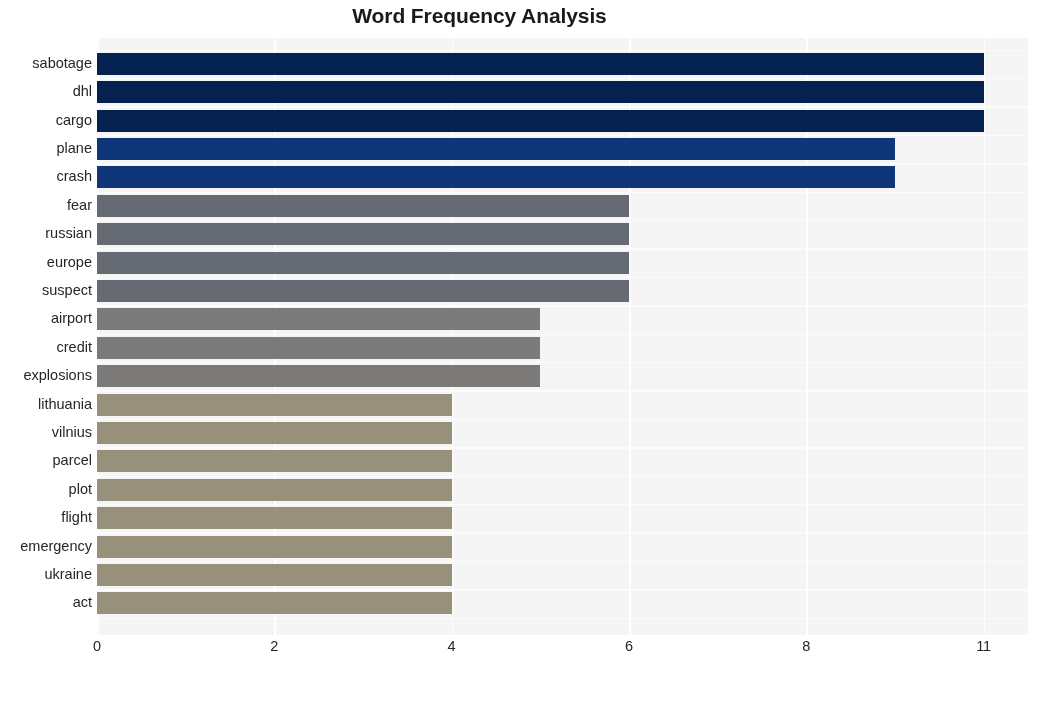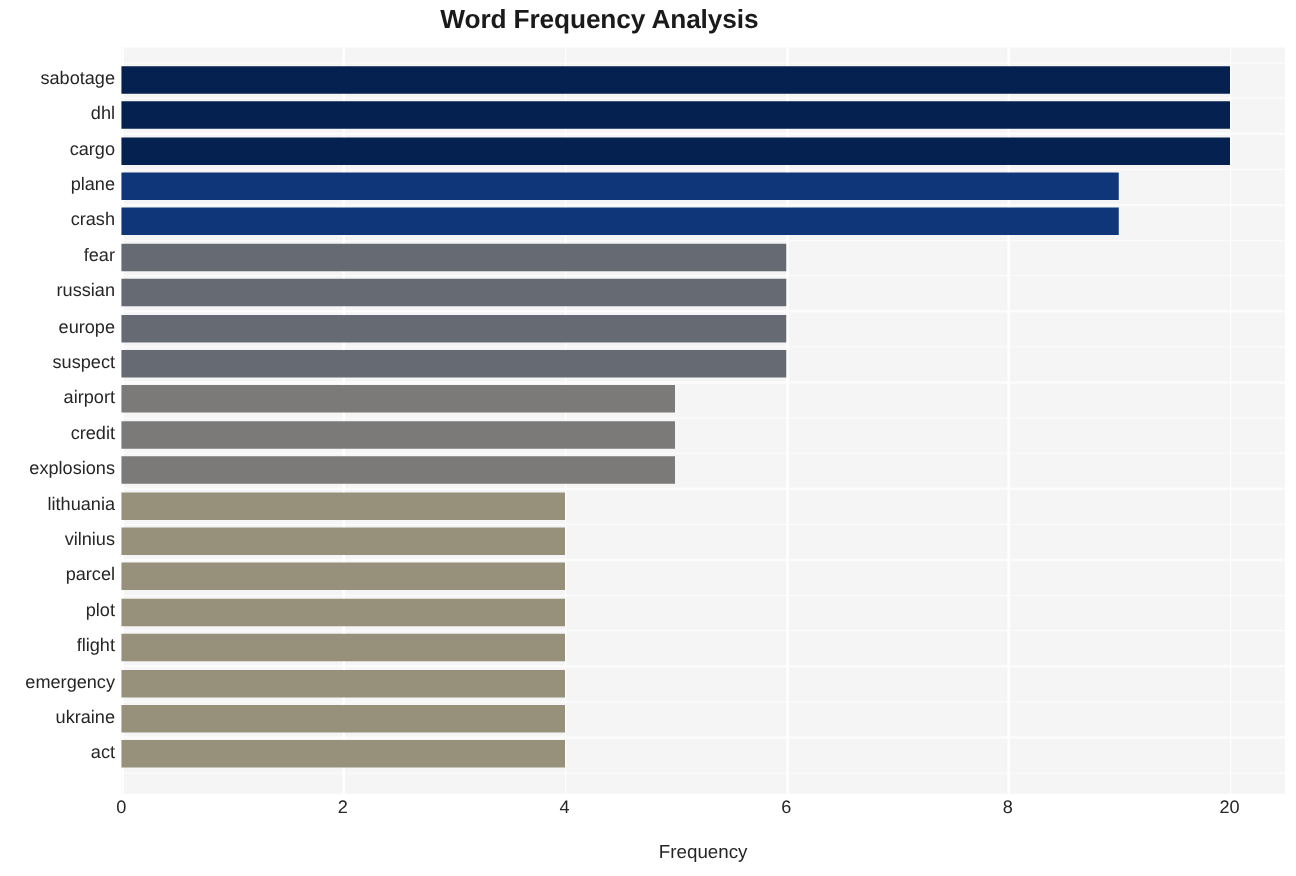--- a/index.html
+++ b/index.html
@@ -245,18 +245,17 @@
       <div class="ytick" style="top: 499.595px;">emergency</div>
       <div class="ytick" style="top: 527.996px;">ukraine</div>
       <div class="ytick" style="top: 556.398px;">act</div>
     </div>
   <div id="x-tick-layer">
       <div class="xtick" style="left: 97px;">0</div>
       <div class="xtick" style="left: 274.333px;">2</div>
       <div class="xtick" style="left: 451.667px;">4</div>
       <div class="xtick" style="left: 629px;">6</div>
       <div class="xtick" style="left: 806.333px;">8</div>
-      <div class="xtick" style="left: 983.667px;">20</div>
+      <div class="xtick" style="left: 983.667px;">11</div>
     </div>
 
-  <div id="x-axis-label">Frequency</div>
 
 </div>
 
 </body></html>

